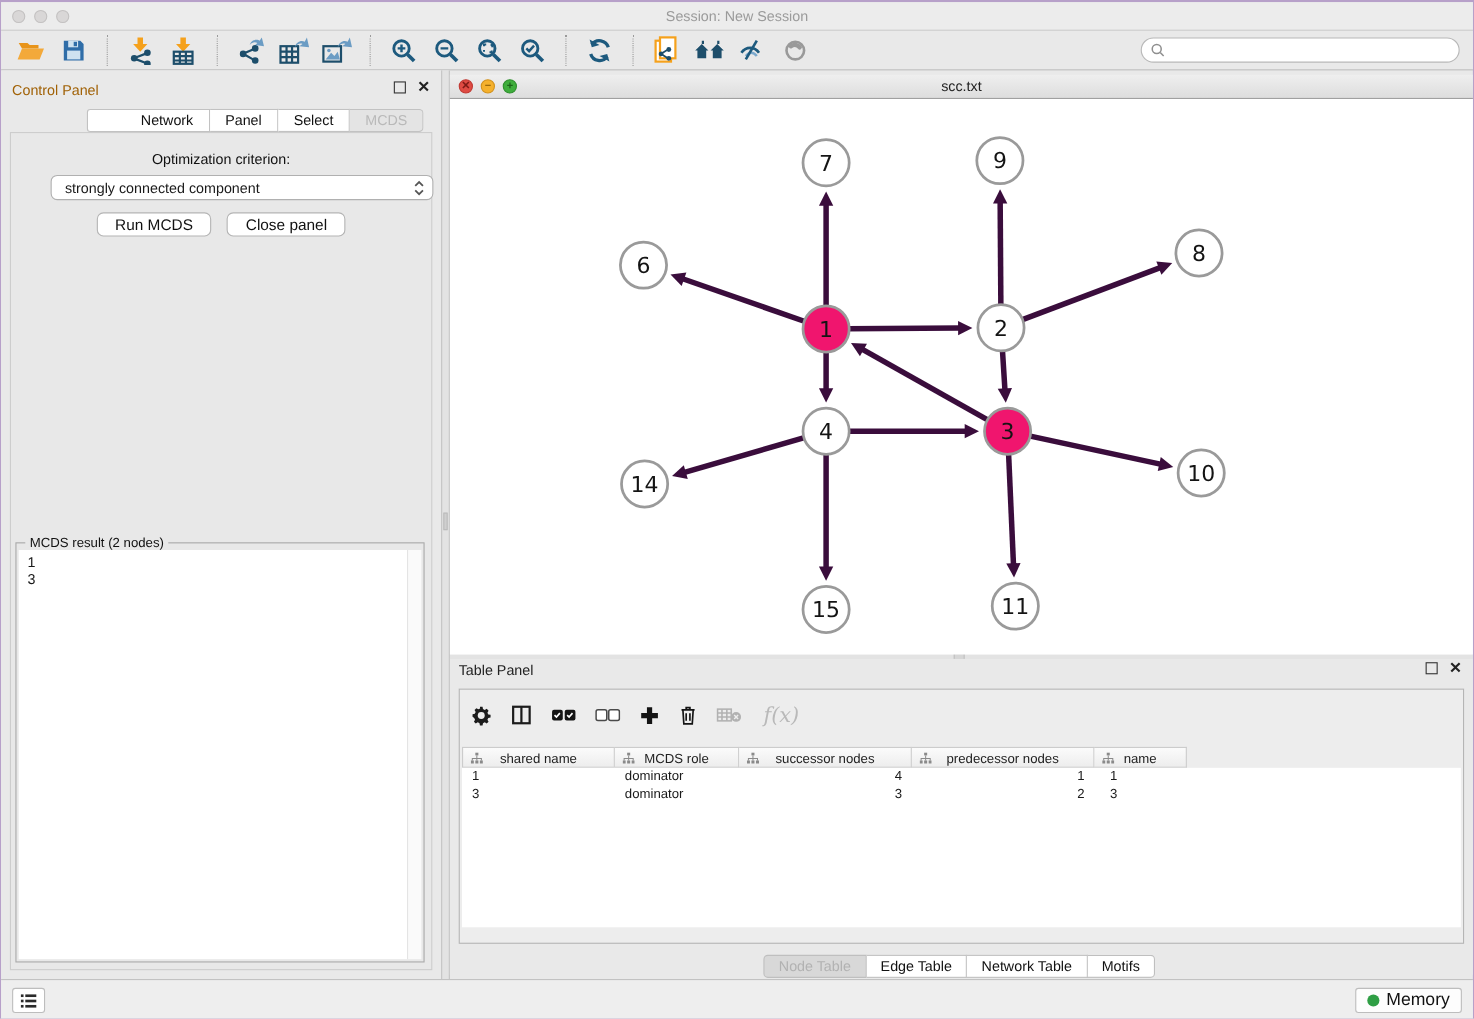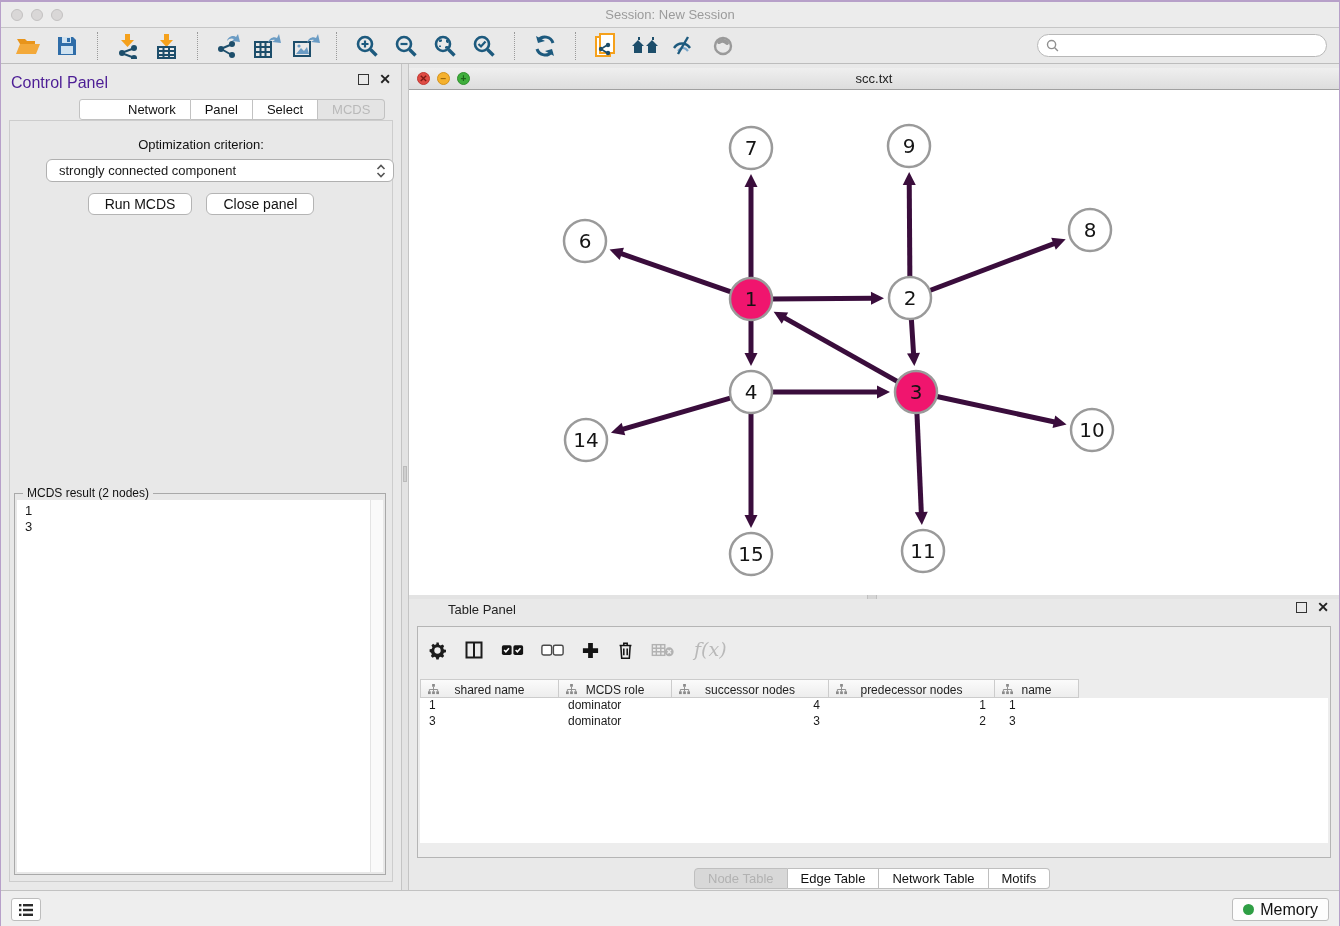--- a/index.html
+++ b/index.html
@@ -26,21 +26,21 @@
     display:flex; align-items:center; padding:0 12px; gap:9px; }
   .tb-icon { width:30px; height:28px; display:flex; align-items:center; justify-content:center; }
   .tb-sep { width:1px; height:28px; border-left:1px dotted #9a9a9a; margin:0 6px; }
   .spacer { flex:1; }
   .searchbox { width:290px; height:23px; background:#fff; border:1px solid #b8b8b8;
     border-radius:12px; display:flex; align-items:center; padding:0 8px; gap:5px; }
   .searchbox input { border:none; outline:none; flex:1; font-size:12px; background:transparent; font-family:"Liberation Sans",sans-serif; }
 
   
   .control-panel { position:absolute; left:0; top:62px; width:400px; bottom:36px; background:#e9e9e9; }
-  .cp-header { position:absolute; left:10px; top:10px; font-size:16px; color:#4c1d95; }
+  .cp-header { position:absolute; left:10px; top:10px; font-size:13px; color:#a16207; }
   .panel-btns { position:absolute; right:10px; top:10px; display:flex; gap:10px; align-items:center; }
   .float-btn { width:11px; height:11px; border:1.5px solid #333; background:transparent; }
   .close-btn { font-size:14px; font-weight:bold; color:#222; line-height:11px; }
 
   .cp-tabs { position:absolute; left:78px; top:35px; height:21px; display:flex; }
   .cp-tab { height:21px; padding:0 14px; background:#fff; border:1px solid #c2c2c2; border-left:none;
     font-size:13px; display:flex; align-items:center; color:#111; }
   .cp-tab:first-child { border-left:1px solid #c2c2c2; border-radius:3px 0 0 3px;padding-left:48px; }
   .cp-tab.selected { background:#e4e4e4; color:#b9b9b9; border-radius:0 4px 4px 0; }
 
@@ -78,21 +78,21 @@
   .net-traffic { position:absolute; left:8px; top:4px; display:flex; gap:7px; }
   .nt { width:13px; height:13px; border-radius:50%; display:flex; align-items:center; justify-content:center;
     font-size:10px; font-weight:bold; line-height:1; }
   .nt.red { background:#df4b43; border:1px solid #c03832; color:#7e1a15; }
   .nt.yellow { background:#f5b12d; border:1px solid #d3921c; color:#9a6708; }
   .nt.green { background:#3fae3c; border:1px solid #2f8f2d; color:#1c6419; }
   .net-canvas { position:absolute; left:0; right:0; top:22px; bottom:0; background:#fff; }
 
   
   .table-panel { position:absolute; left:408px; right:0; top:597px; height:287px; background:#e9e9e9; }
-  .tp-header { position:absolute; left:8px; top:3px; font-size:13px; color:#222;margin-left:31px; }
+  .tp-header { position:absolute; left:8px; top:3px; font-size:13px; color:#222; }
   .tp-box { position:absolute; left:8px; right:8px; top:27px; height:232px;
     background:#ededed; border:1px solid #b5b5b5; }
   .tp-toolbar { position:absolute; left:10px; top:0; height:46px; display:flex; align-items:center; gap:17px; }
   .tp-icon { display:flex; align-items:center; justify-content:center; }
   .tbl-header { position:absolute; left:2px; top:52px; height:19px; display:flex; }
   .th-cell { position:relative; background:linear-gradient(#fbfbfb,#ededed); border:1px solid #cccccc;
     border-left:none; font-size:12px; color:#222; display:flex; align-items:flex-end; justify-content:center; }
   .th-cell:first-child { border-left:1px solid #cccccc; }
   .th-cell .h-ico { position:absolute; left:7px; top:4px; }
   .tbl-body { position:absolute; left:2px; right:2px; top:71px; bottom:14px; background:#fff; }

